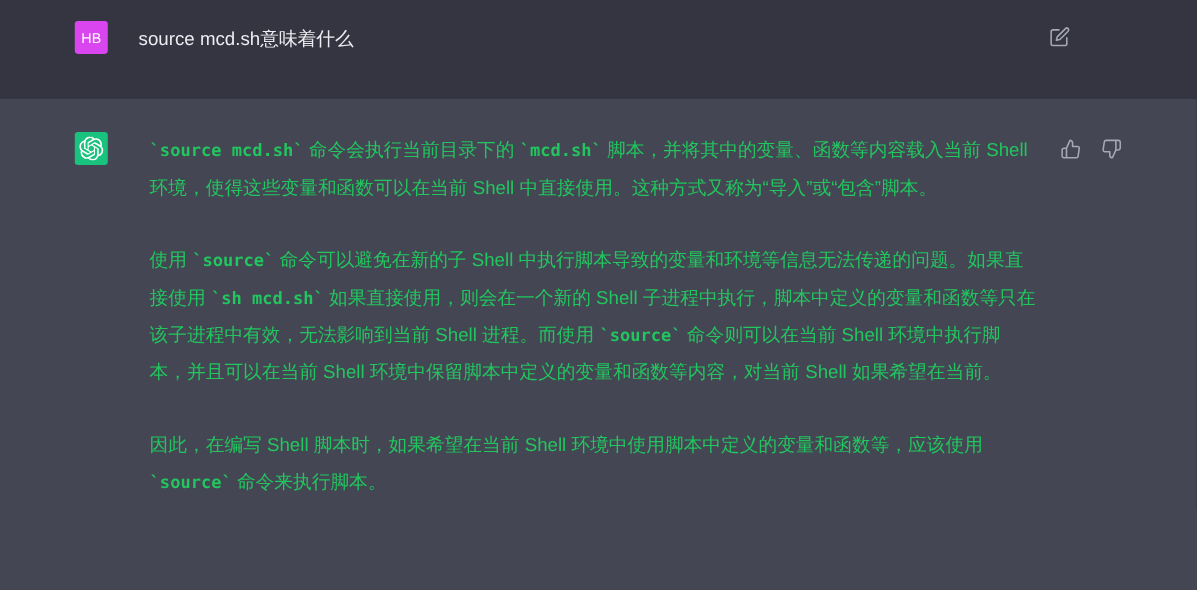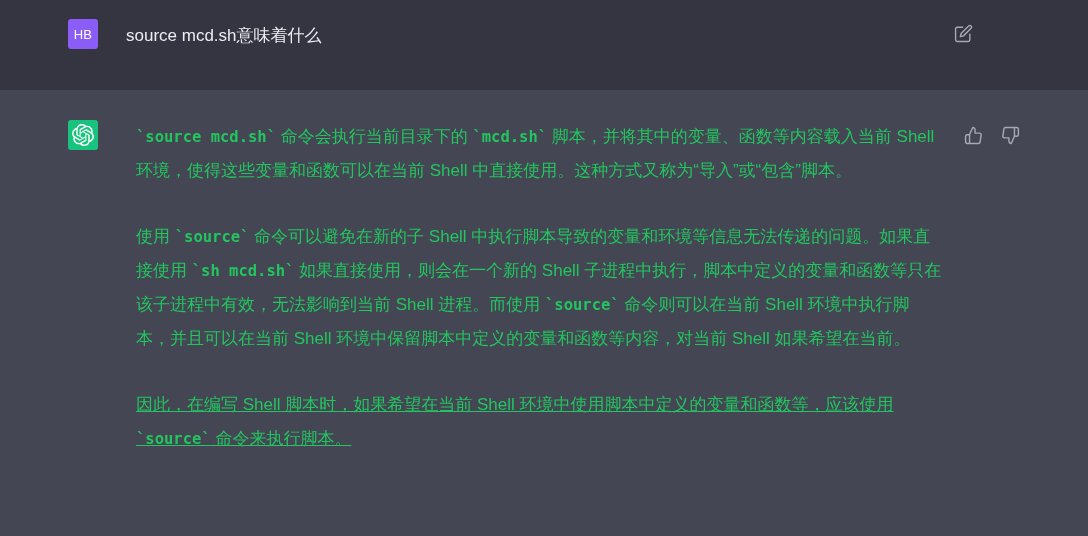--- a/index.html
+++ b/index.html
@@ -27,21 +27,21 @@
   .avatar {
     width: 30px;
     height: 30px;
     border-radius: 3px;
     flex: 0 0 30px;
     display: flex;
     align-items: center;
     justify-content: center;
   }
   .avatar.user-avatar {
-    background: #8b5cf6;
+    background: #d946ef;
     color: #ffffff;
     font-size: 13px;
     letter-spacing: 0.2px;
   }
   .avatar.assistant-avatar { background: #19c37d; }
   .avatar.assistant-avatar svg { width: 22px; height: 22px; fill: #ffffff; }
 
   .msg-text {
     flex: 1 1 auto;
     max-width: 806px;
@@ -51,21 +51,21 @@
     line-height: 34px;
   }
   .row.user .msg-text {
     color: #ececf1;
     font-size: 17px;
     line-height: 30px;
     padding-top: 2px;
     margin-left: 28px;
   }
   .msg-text p { margin: 0 0 32px 0; }
-  .msg-text p:last-child { margin-bottom: 4px; text-decoration: underline; }
+  .msg-text p:last-child { margin-bottom: 4px; }
 
   .code {
     font-family: "DejaVu Sans Mono", "Liberation Mono", monospace;
     font-weight: bold;
     font-size: 15.5px;
   }
 
   .actions {
     flex: 0 0 auto;
     margin-left: 22px;

